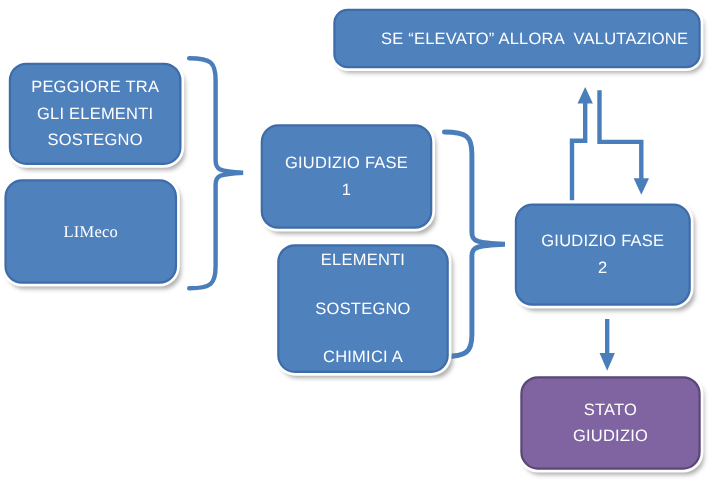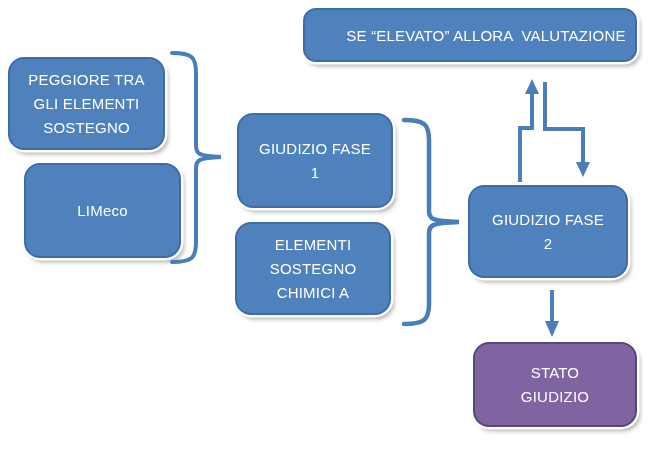--- a/index.html
+++ b/index.html
@@ -47,24 +47,24 @@
     background: #8064a2;
     border-color: #5a4677;
   }
   .node.note {
     line-height: 23px;
     border-radius: 13px;
     padding-left: 32px;
   }
   
   #box-worst-biological { left: 8px;   top: 57px;  width: 157px; height: 93px; }
-  #box-limeco           { left: 24px;   top: 163px; width: 157px; height: 95px; }
+  #box-limeco           { left: 4px;   top: 163px; width: 157px; height: 95px; font-family: Liberation Serif, serif; }
   #box-elevated-note    { left: 303px; top: 8px;   width: 334px; height: 54px; }
   #box-phase1           { left: 237px; top: 113px; width: 156px; height: 95px; }
-  #box-chemical         { left: 235px; top: 222px; width: 156px; height: 93px; }
+  #box-chemical         { left: 252px; top: 222px; width: 156px; height: 117px; gap: 20px; }
   #box-phase2           { left: 468px; top: 185px; width: 160px; height: 93px; }
   #box-ecological       { left: 473px; top: 342px; width: 164px; height: 85px; }
 
   .brace {
     stroke: #4a7ebb;
     stroke-width: 4;
     fill: none;
     stroke-linecap: round;
   }
   .connector {

